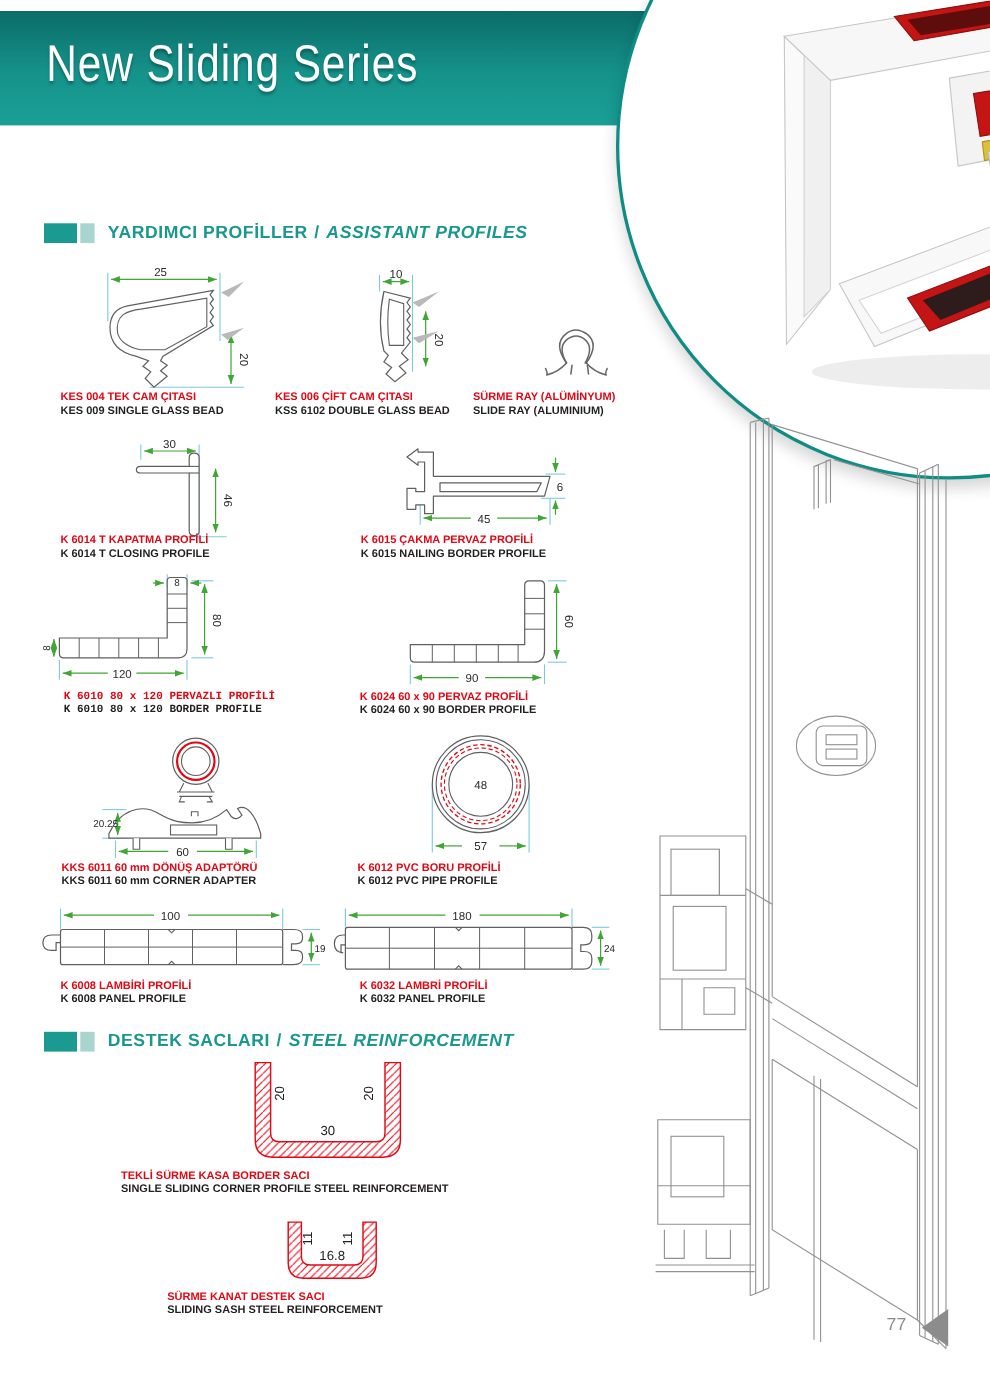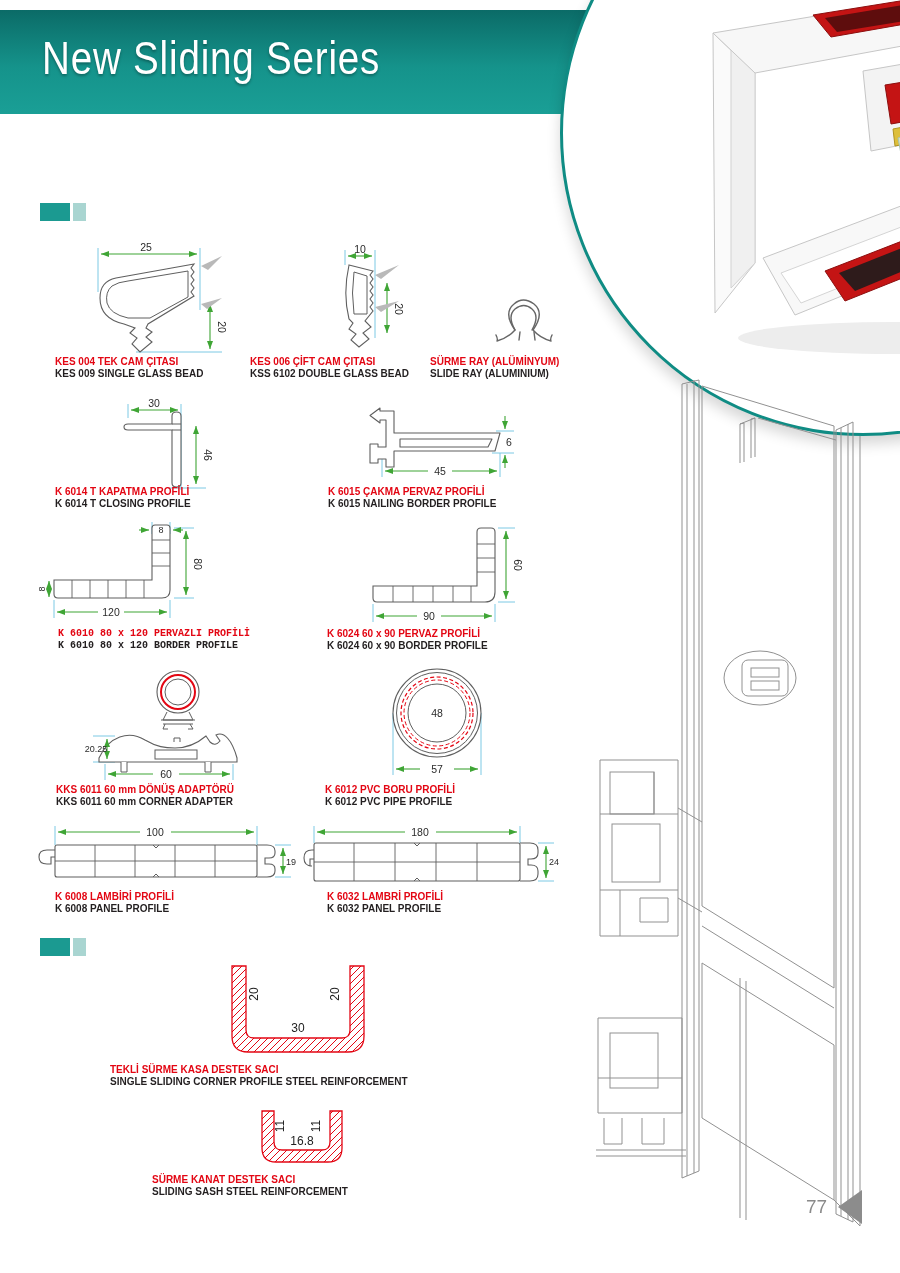--- a/index.html
+++ b/index.html
@@ -21,21 +21,21 @@
   .sq-dark{width:30px;height:18px;background:#1b9a91;margin-right:3px;}
   .sq-light{width:13px;height:18px;background:#a9d5d1;margin-right:12px;}
   .heading-text{font-size:16px;font-weight:bold;color:#18988f;letter-spacing:.5px;white-space:nowrap;}
   .heading-text .sep{margin:0 6px;}
   .heading-en{font-style:italic;font-weight:bold;}
   
   .lbl{text-align:left;line-height:12px;z-index:2;}
   .lbl-tr{color:#e30613;font-weight:bold;font-size:10px;white-space:nowrap;}
   .lbl-en{color:#231f20;font-weight:bold;font-size:10px;white-space:nowrap;}
   
-  .page-num{color:#8a8a8a;font-size:19px;z-index:3;}
+  .page-num{color:#8a8a8a;font-size:16px;z-index:3;}
   .page-arrow{width:0;height:0;border-top:17px solid transparent;border-bottom:17px solid transparent;
               border-right:24px solid #8c8c8c;z-index:3;}
   svg{position:absolute;overflow:visible;}
   svg text{font-family:"Liberation Sans",sans-serif;}
   .dim{fill:#2b2b2b;font-size:10.5px;}
   .dimS{fill:#2b2b2b;font-size:9px;}
   .steelDim{fill:#222;font-size:12px;}
 </style>
 </head>
 <body>
@@ -65,20 +65,21 @@
     <polygon points="218,440 448,352 462,380 238,470" fill="#ffffff" stroke="#d4d4d4"></polygon>
     <polygon points="262,438 424,375 442,404 282,468" fill="#c41414" stroke="#8c0f0f"></polygon>
     <polygon points="276,440 414,385 426,402 292,458" fill="#2e1b1b"></polygon>
     <polygon points="430,330 452,330 478,382 456,388" fill="#ececec" stroke="#c6c6c6"></polygon>
   </svg>
 </div>
 
 <div class="abs section-heading" style="left:40px;top:203px;">
   <div class="sq-dark"></div>
   <div class="sq-light"></div>
+  <div class="heading-text"><span>YARDIMCI PROFİLLER</span><span class="sep">/</span><span class="heading-en">ASSISTANT PROFILES</span></div>
 </div>
 
 <svg style="left:88px;top:240px;" width="155" height="122" viewBox="0 0 155 122">
   <defs>
       <marker id="m1" refX="8" refY="4" markerWidth="9" markerHeight="8" orient="auto-start-reverse" markerUnits="userSpaceOnUse">
         <path d="M0,1 L8,4 L0,7 Z" fill="#3fa535"></path>
       </marker>
     </defs>
   <g stroke="#7cc9e4" stroke-width="1">
       <line x1="10" y1="8" x2="10" y2="52"></line>
@@ -382,35 +383,36 @@
   <text class="dimS" x="252" y="42" text-anchor="middle">24</text>
 </svg>
 <div class="abs lbl" style="left:327px;top:891px;width:220px;">
   <div class="lbl-tr">K 6032 LAMBRİ PROFİLİ</div>
   <div class="lbl-en">K 6032 PANEL PROFILE</div>
 </div>
 
 <div class="abs section-heading" style="left:40px;top:938px;">
   <div class="sq-dark"></div>
   <div class="sq-light"></div>
+  <div class="heading-text"><span>DESTEK SACLARI</span><span class="sep">/</span><span class="heading-en">STEEL REINFORCEMENT</span></div>
 </div>
 
 <svg style="left:218px;top:962px;" width="165" height="100" viewBox="0 0 165 100">
   <defs>
       <pattern id="h1" patternUnits="userSpaceOnUse" width="7" height="7">
         <path d="M-1,8 L8,-1" stroke="#e30613" stroke-width="1"></path>
       </pattern>
     </defs>
   <path d="M14,4 L14,74 Q14,90 30,90 L130,90 Q146,90 146,74 L146,4 L132,4 L132,68 Q132,76 124,76 L36,76 Q28,76 28,68 L28,4 Z" fill="url(#h1)" stroke="#e30613" stroke-width="1.3"></path>
   <text class="steelDim" x="40" y="32" text-anchor="middle" transform="rotate(-90 40 32)">20</text>
   <text class="steelDim" x="121" y="32" text-anchor="middle" transform="rotate(-90 121 32)">20</text>
   <text class="steelDim" x="80" y="70" text-anchor="middle">30</text>
 </svg>
 <div class="abs lbl" style="left:110px;top:1064px;width:380px;">
-  <div class="lbl-tr">TEKLİ SÜRME KASA DESTEK SACI</div>
+  <div class="lbl-tr">TEKLİ SÜRME KASA BORDER SACI</div>
   <div class="lbl-en">SINGLE SLIDING CORNER PROFILE STEEL REINFORCEMENT</div>
 </div>
 
 <svg style="left:252px;top:1108px;" width="100" height="62" viewBox="0 0 100 62">
   <defs>
       <pattern id="h2" patternUnits="userSpaceOnUse" width="7" height="7">
         <path d="M-1,8 L8,-1" stroke="#e30613" stroke-width="1"></path>
       </pattern>
     </defs>
   <path d="M10,3 L10,40 Q10,54 24,54 L76,54 Q90,54 90,40 L90,3 L78,3 L78,34 Q78,42 70,42 L30,42 Q22,42 22,34 L22,3 Z" fill="url(#h2)" stroke="#e30613" stroke-width="1.3"></path>

